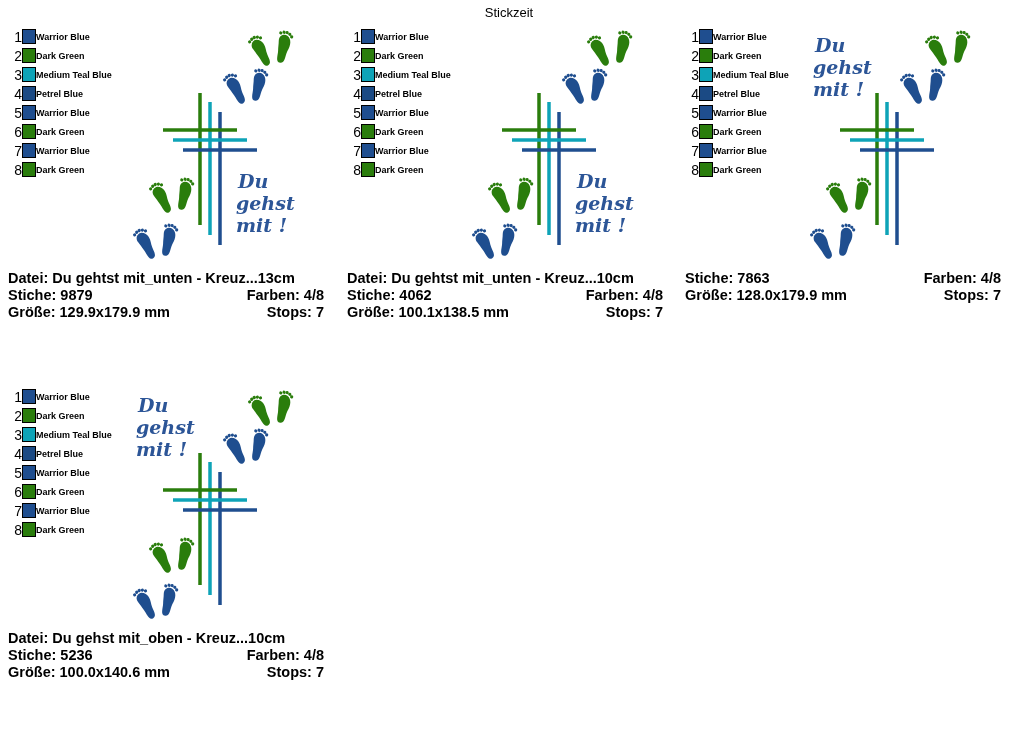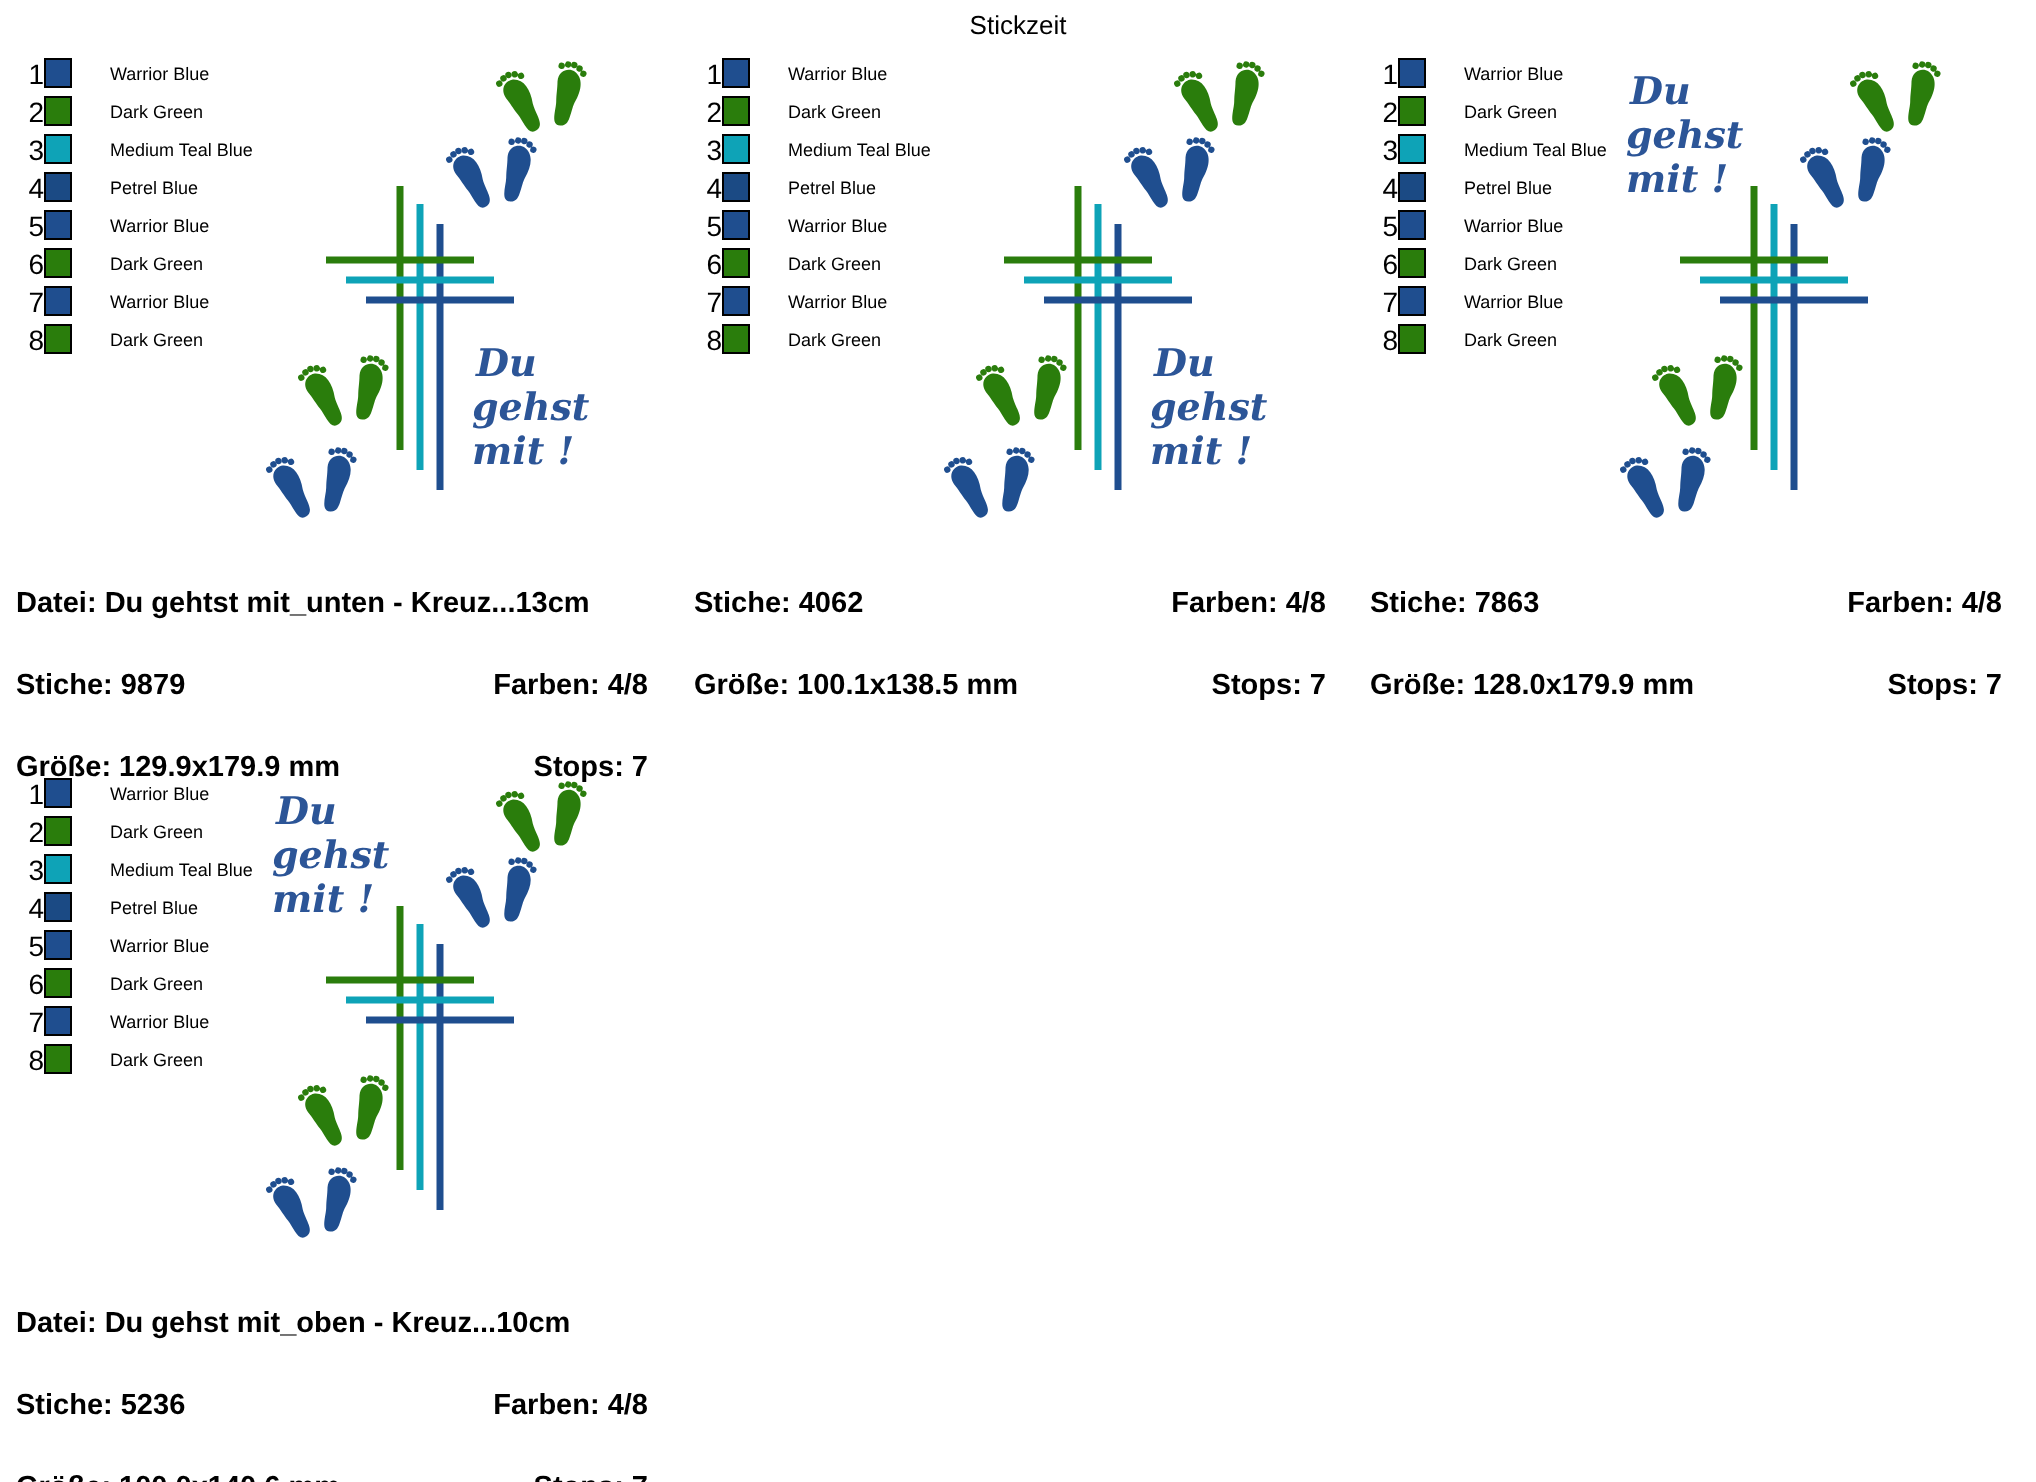--- a/index.html
+++ b/index.html
@@ -3,24 +3,24 @@
 <meta charset="utf-8">
 <style>
   html, body { margin: 0; padding: 0; background: #ffffff; }
   body { width: 1018px; height: 741px; position: relative; overflow: hidden; font-family: "Liberation Sans", sans-serif; color: #000; }
   .page-title { position: absolute; top: 5px; left: 0; width: 1018px; text-align: center; font-size: 13px; font-weight: normal; }
   .panel { position: absolute; width: 340px; height: 340px; }
   .legend { position: absolute; left: 10px; top: 27px; }
   .legend-row { height: 19px; display: flex; align-items: center; position: relative; }
   .legend-num { width: 12px; text-align: right; font-size: 14px; line-height: 14px; }
   .legend-swatch { width: 12px; height: 13px; border: 1px solid #000; margin-left: 0px; }
-  .legend-name { font-size: 9px; margin-left: 19px; white-space: nowrap; }
+  .legend-name { font-size: 9px; margin-left: 0; white-space: nowrap; font-weight: bold; }
   .design { position: absolute; left: 0; top: 0; width: 340px; height: 270px; }
   .info { position: absolute; left: 8px; top: 270px; width: 316px; font-size: 14.5px; font-weight: bold; line-height: 17px; }
-  .info-row { display: flex; justify-content: space-between; white-space: nowrap; margin-top: 24px; }
+  .info-row { display: flex; justify-content: space-between; white-space: nowrap; }
   .info-row.full { justify-content: flex-start; }
   .embroid-text { font-family: "DejaVu Serif", serif; font-style: italic; font-weight: bold; fill: #2c5597; font-size: 19px; }
 </style>
 </head>
 <body>
 
 <div class="page-title">Stickzeit</div>
 
 <div class="panel" style="left:0px; top:0px;">
     <div class="legend">
@@ -290,20 +290,23 @@
           <circle cx="15.5" cy="3" r="1.6" fill="#1f4e8f"></circle>
         </g>
       </g>
       <g>
         <text x="238" y="188" class="embroid-text">Du</text>
         <text x="236" y="210" class="embroid-text">gehst</text>
         <text x="236" y="232" class="embroid-text">mit !</text>
       </g>
     </svg>
     <div class="info">
+      <div class="info-row full">
+        <span>Datei: Du gehtst mit_unten - Kreuz...10cm</span>
+      </div>
       <div class="info-row">
         <span>Stiche: 4062</span>
         <span>Farben: 4/8</span>
       </div>
       <div class="info-row">
         <span>Größe: 100.1x138.5 mm</span>
         <span>Stops: 7</span>
       </div>
     </div>
   </div>

